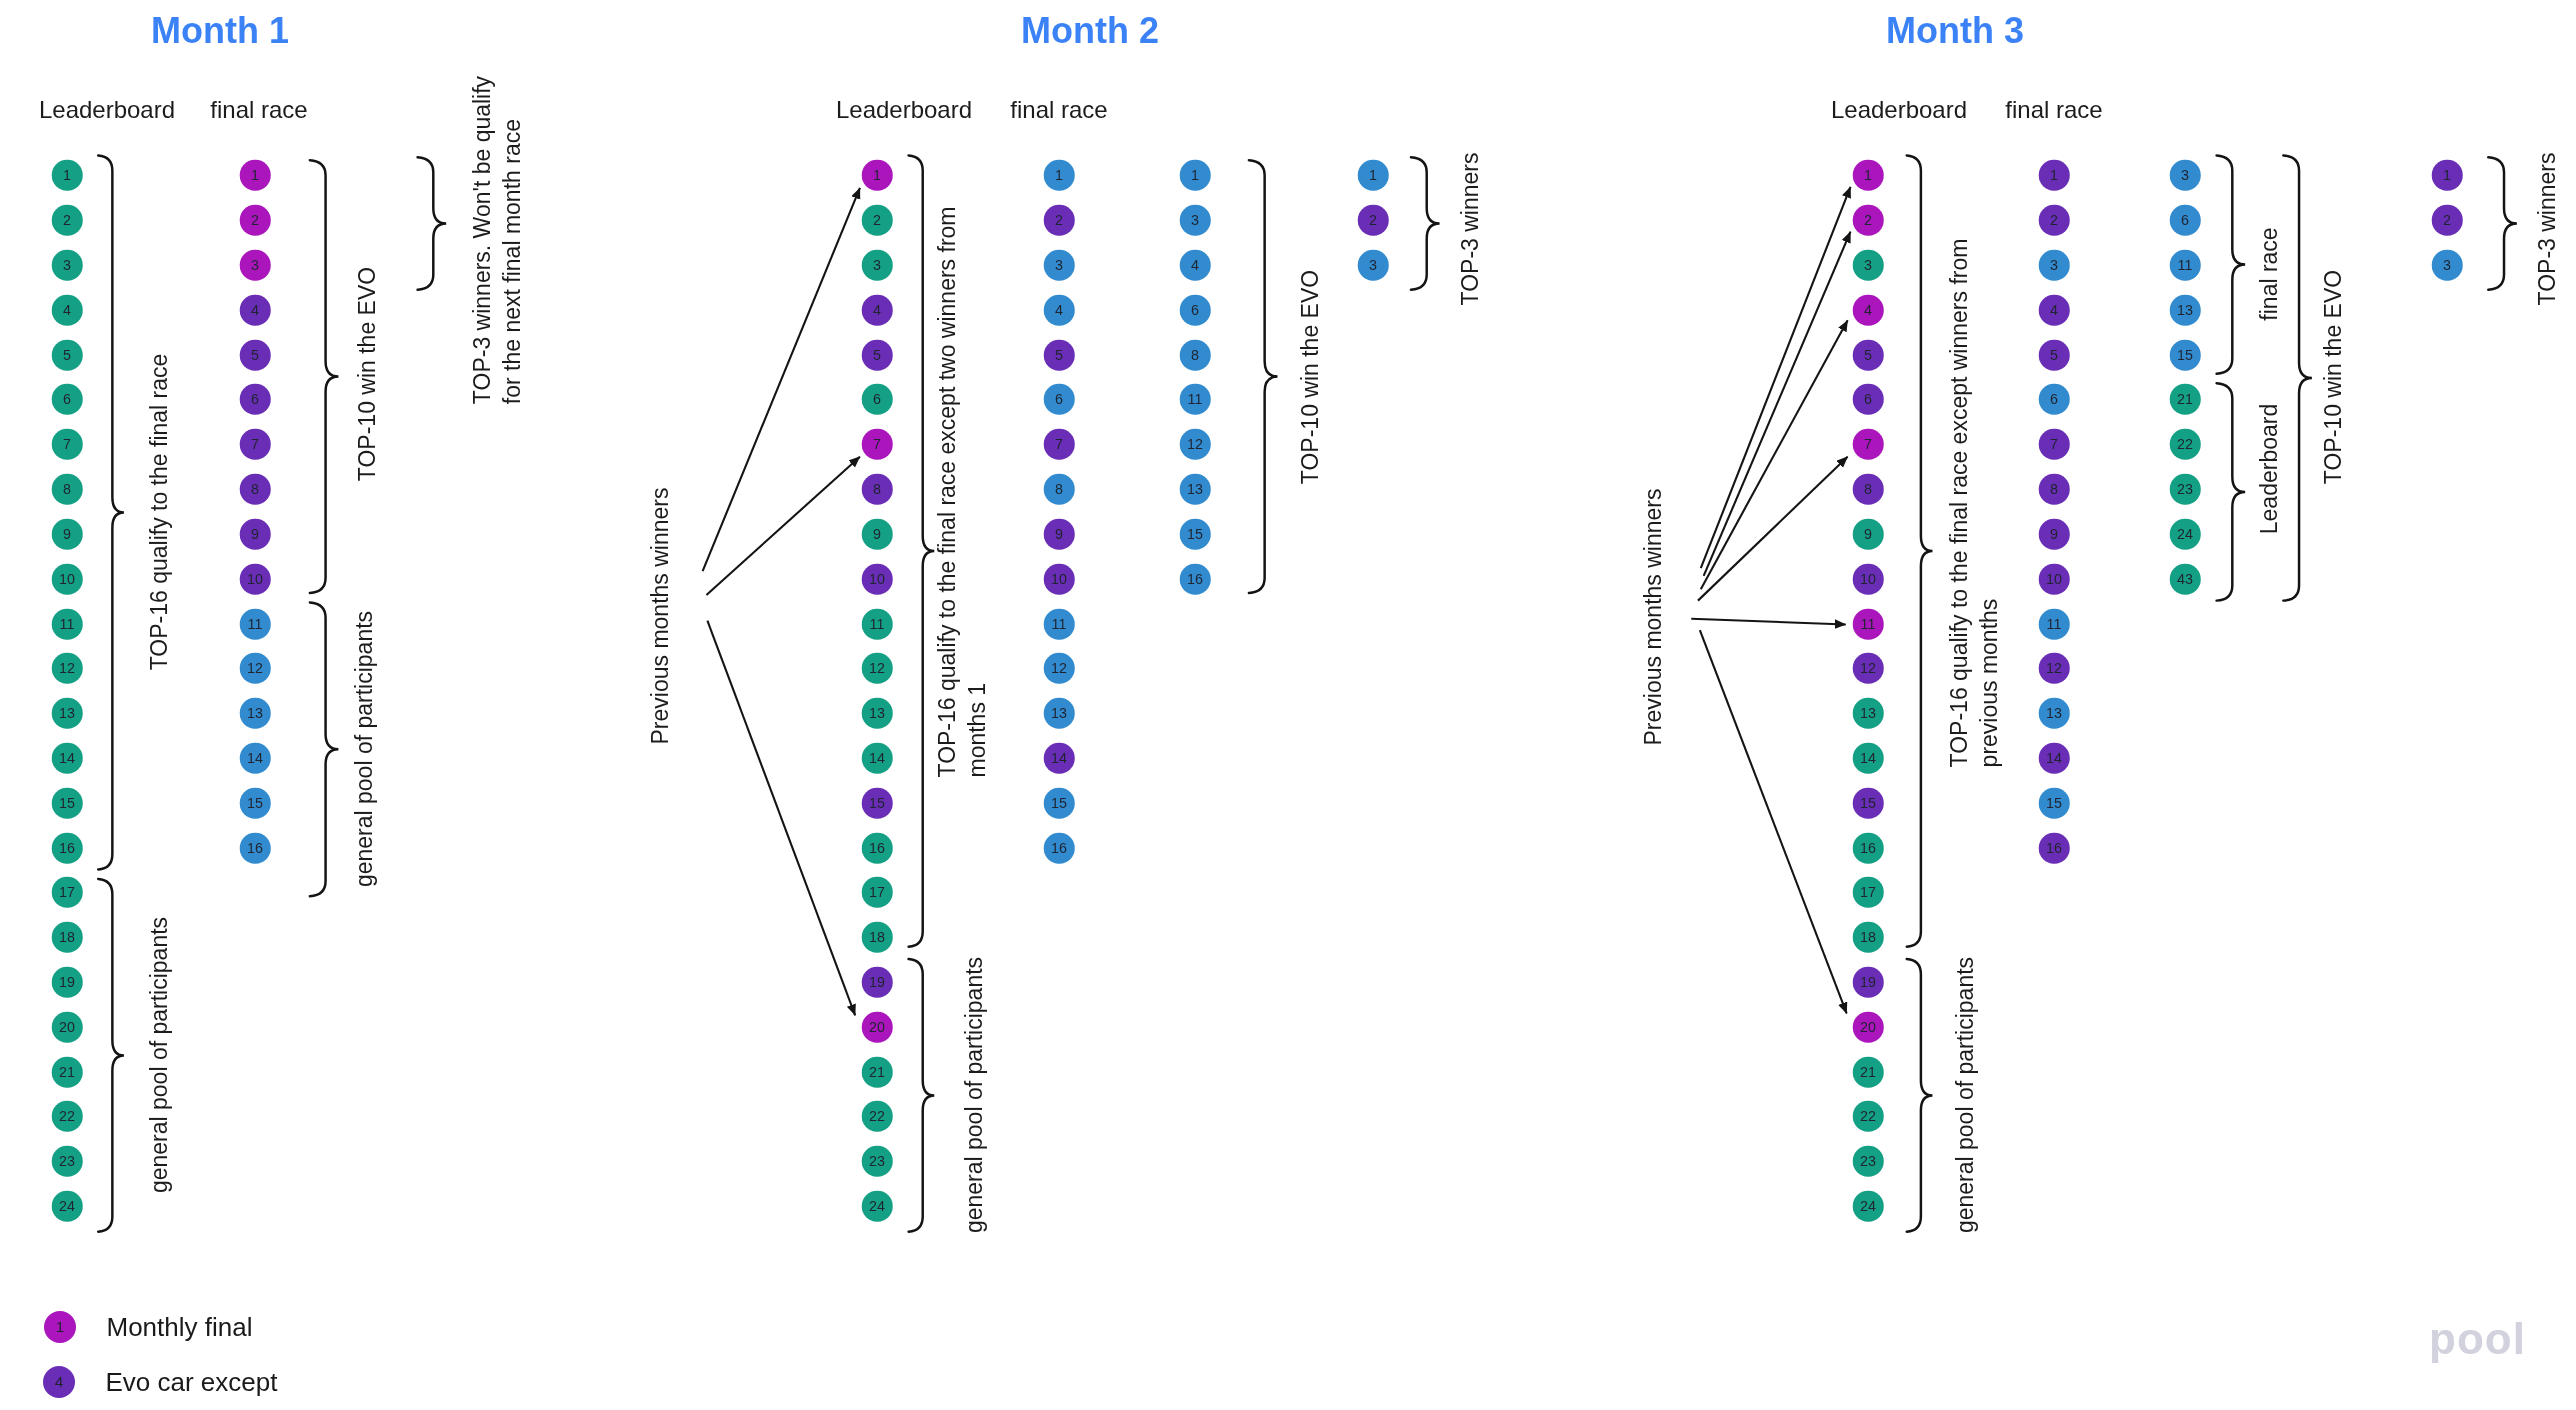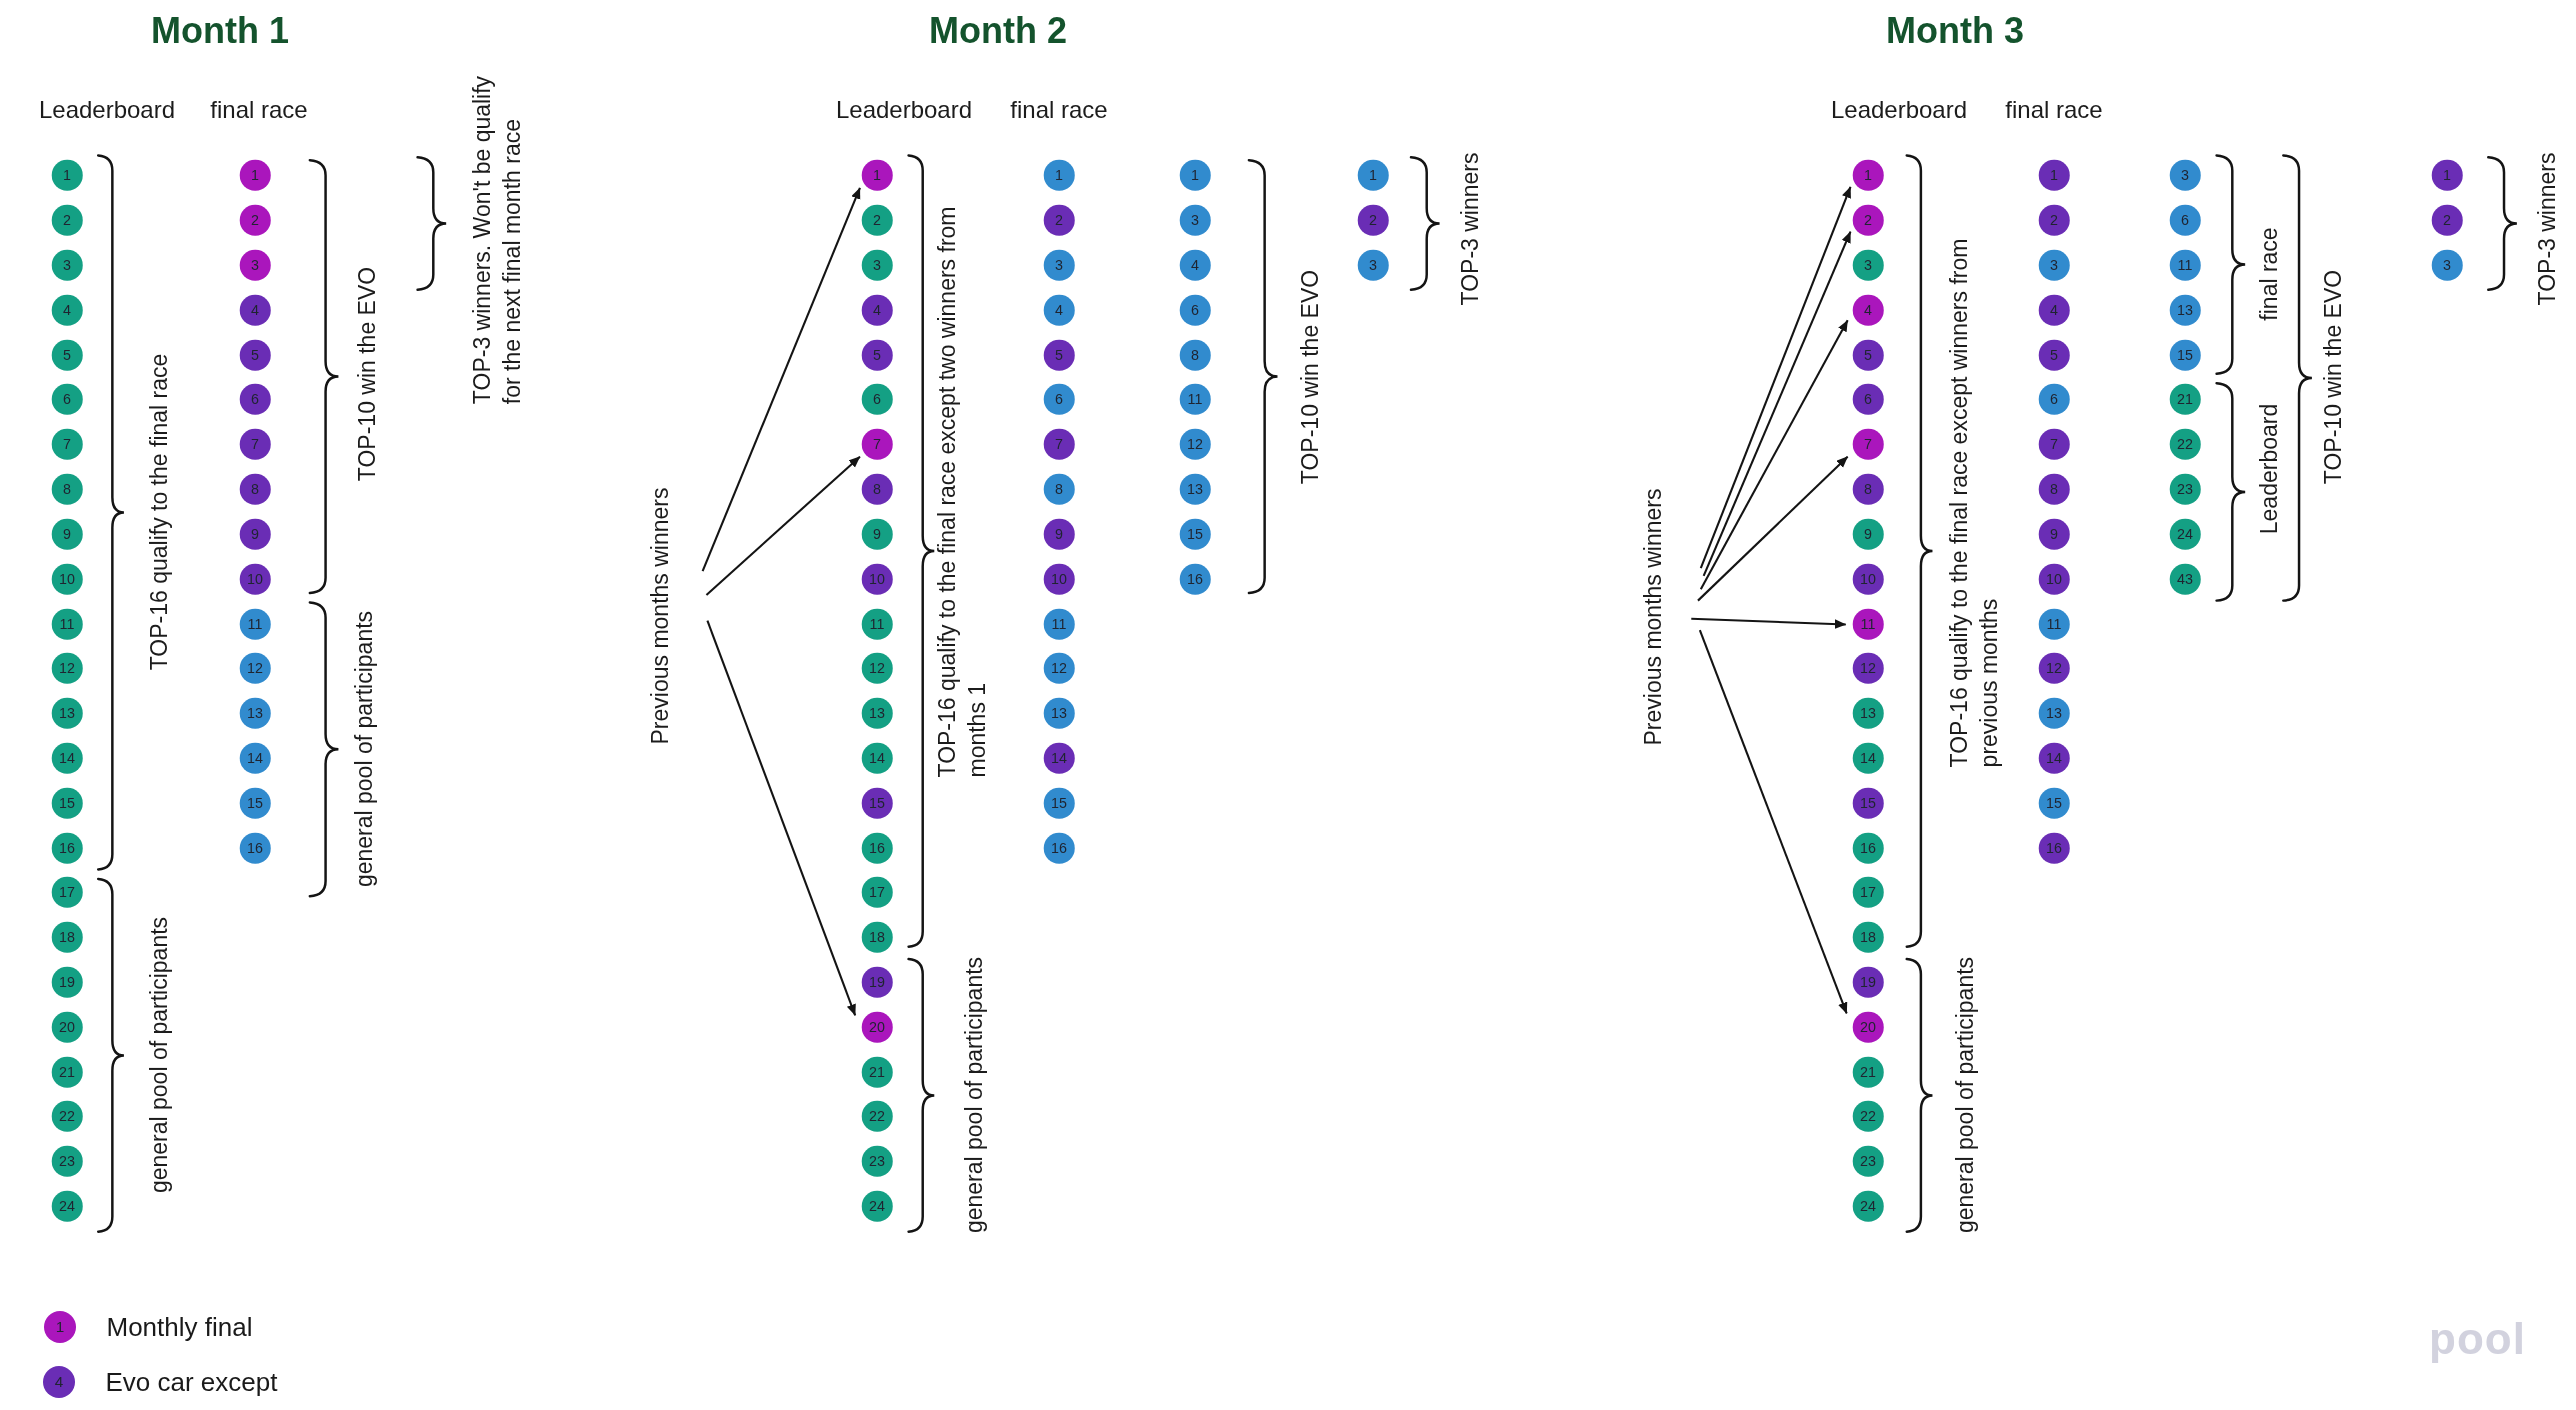--- a/index.html
+++ b/index.html
@@ -4,21 +4,21 @@
 <style>
   html,body { margin:0; padding:0; }
   body {
     width:2576px; height:1411px; background:#ffffff; position:relative;
     font-family:"Liberation Sans", sans-serif; overflow:hidden; color:#1c1c1c;
   }
   #board { position:absolute; inset:0; }
   svg.overlay { position:absolute; left:0; top:0; width:2576px; height:1411px; }
   .title {
     position:absolute; transform:translate(-50%,-50%);
-    font-size:36px; font-weight:700; white-space:nowrap; color:#14532d;
+    font-size:36px; font-weight:700; white-space:nowrap; color:#3b82f6;
   }
   .colheader {
     position:absolute; transform:translate(-50%,-50%);
     font-size:24px; white-space:nowrap; color:#1c1c1c;
   }
   .circle {
     position:absolute; width:30.5px; height:30.5px; border-radius:50%;
     transform:translate(-50%,-50%);
     display:flex; align-items:center; justify-content:center;
     font-size:14.3px; color:#1f2430; line-height:1;
@@ -74,21 +74,21 @@
         <line x1="1787" y1="604" x2="1941" y2="243" stroke="#141414" stroke-width="2.2" marker-end="url(#ah)"></line>
         <line x1="1784" y1="618" x2="1938" y2="336" stroke="#141414" stroke-width="2.2" marker-end="url(#ah)"></line>
         <line x1="1781" y1="630" x2="1938" y2="479" stroke="#141414" stroke-width="2.2" marker-end="url(#ah)"></line>
         <line x1="1774" y1="649" x2="1936" y2="655" stroke="#141414" stroke-width="2.2" marker-end="url(#ah)"></line>
         <line x1="1783" y1="661" x2="1937" y2="1063" stroke="#141414" stroke-width="2.2" marker-end="url(#ah)"></line>
       </g>
   </svg>
 
   <div id="titles-layer">
       <div class="title" style="left: 220px; top: 31px;">Month 1</div>
-      <div class="title" style="left: 998px; top: 31px;">Month 2</div>
+      <div class="title" style="left: 1090px; top: 31px;">Month 2</div>
       <div class="title" style="left: 1955px; top: 31px;">Month 3</div>
     </div>
   <div id="headers-layer">
       <div class="colheader" style="left: 107px; top: 110px;">Leaderboard</div>
       <div class="colheader" style="left: 259px; top: 110px;">final race</div>
       <div class="colheader" style="left: 904px; top: 110px;">Leaderboard</div>
       <div class="colheader" style="left: 1059px; top: 110px;">final race</div>
       <div class="colheader" style="left: 1899px; top: 110px;">Leaderboard</div>
       <div class="colheader" style="left: 2054px; top: 110px;">final race</div>
     </div>

